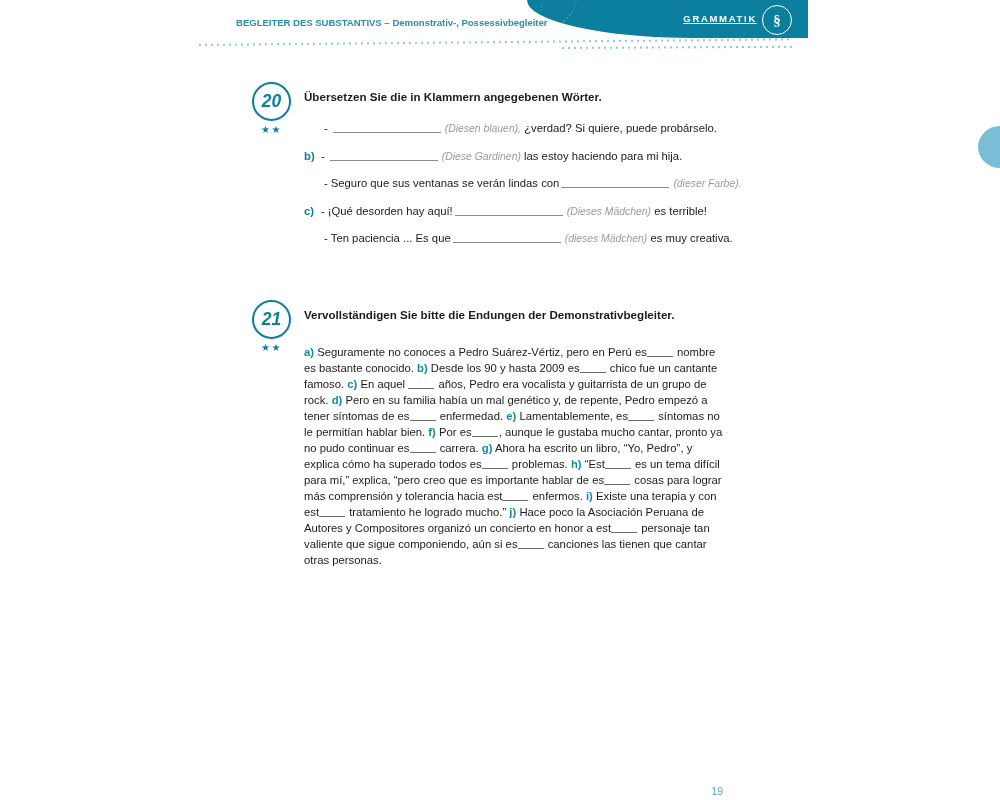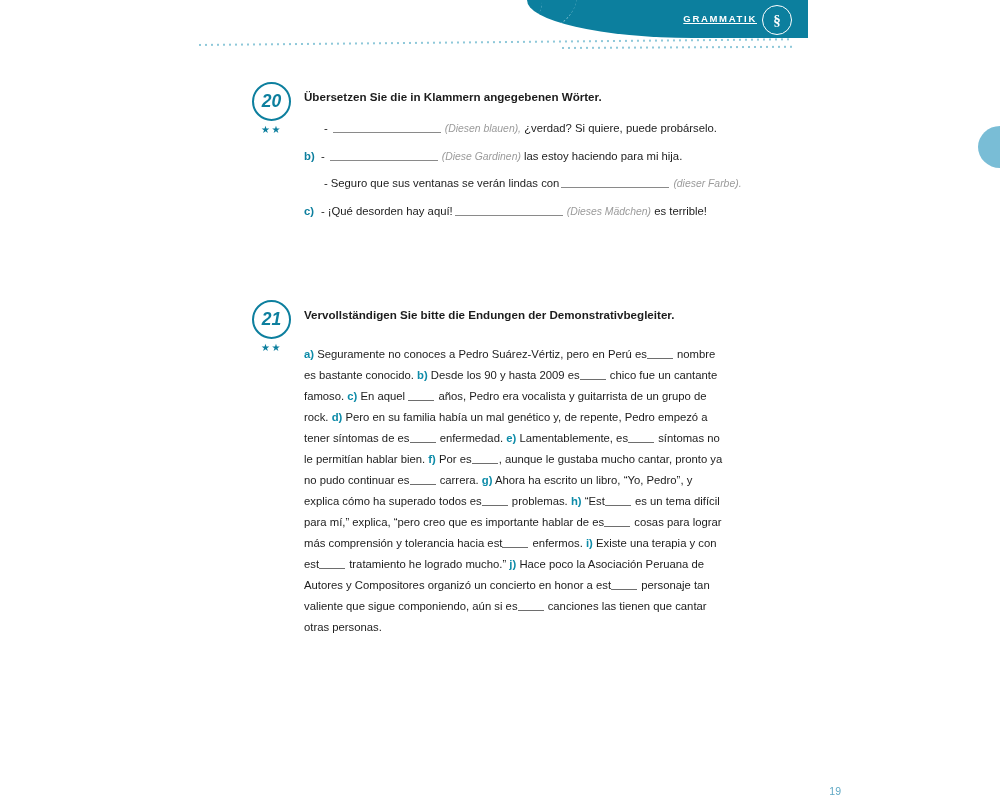--- a/index.html
+++ b/index.html
@@ -108,63 +108,65 @@
   .blank {
     display:inline-block; width:108px;
     border-bottom:1px solid #8a8a8a;
     height:11px; margin:0 4px -1px 2px;
   }
   .hint { color:#9b9b9b; font-style:italic; font-size:10.4px; }
 
   
   .para {
     position:absolute; left:304px; top:44px; width:424px;
-    font-size:11.3px; color:#1c1c1c; line-height:21px;
+    font-size:11.3px; color:#1c1c1c; line-height:16px;
   }
   .para b.lt { color:#0d8ba8; font-weight:bold; }
   .gapline {
     display:inline-block; width:26px; border-bottom:1px solid #6e6e6e;
     height:10px; margin:0 1px -1px 0;
   }
 
   
   .page-number {
-    position:absolute; left:0; top:785px; width:841px;
+    position:absolute; left:0; top:785px; width:723px;
     text-align:right; color:#5fa8c4; font-size:10.5px;
   }
 </style>
 </head>
 <body>
 
 <div id="page-header">
   <div class="header-shape-rect"></div>
   <div class="header-shape">
     <div class="header-arc"></div>
     <div class="header-arc2"></div>
   </div>
 
   <div class="header-label">GRAMMATIK</div>
   <div class="header-sign">§</div>
 
+  <div class="header-title"><span>BEGLEITER DES SUBSTANTIVS</span><span class="sep"> – </span><span class="light">Demonstrativ-, Possessivbegleiter</span></div>
 
   <div class="header-dots"></div>
   <div class="header-dots2"></div>
 </div>
 
 <div class="side-tab"></div>
 
 <div class="exercise" id="exercise-20">
   <div class="ex-badge">20</div>
   <div class="ex-stars">★★</div>
   <div class="ex-instruction">Übersetzen Sie die in Klammern angegebenen Wörter.</div>
   <div class="items" id="ex20-items">
       <div class="item-row sub"><span class="dash">-</span><span class="blank"></span><span class="hint">(Diesen blauen),</span><span> ¿verdad? Si quiere, puede probárselo.</span></div>
       <div class="item-row"><span class="item-letter">b)</span><span class="dash">-</span><span class="blank"></span><span class="hint">(Diese Gardinen)</span><span> las estoy haciendo para mi hija.</span></div>
       <div class="item-row sub"><span class="dash">-</span><span>Seguro que sus ventanas se verán lindas con</span><span class="blank"></span><span class="hint">(dieser Farbe).</span></div>
       <div class="item-row"><span class="item-letter">c)</span><span class="dash">-</span><span>¡Qué desorden hay aquí!</span><span class="blank"></span><span class="hint">(Dieses Mädchen)</span><span> es terrible!</span></div>
+      <div class="item-row sub"><span class="dash">-</span><span>Ten paciencia ... Es que</span><span class="blank"></span><span class="hint">(dieses Mädchen)</span><span> es muy creativa.</span></div>
     </div>
 </div>
 
 <div class="exercise" id="exercise-21">
   <div class="ex-badge">21</div>
   <div class="ex-stars">★★</div>
   <div class="ex-instruction">Vervollständigen Sie bitte die Endungen der Demonstrativbegleiter.</div>
   <div class="para" id="ex21-para"><b class="lt">a)</b><span> Seguramente no conoces a Pedro Suárez-Vértiz, pero en Perú es</span><span class="gapline"></span><span> nombre es bastante conocido. </span><b class="lt">b)</b><span> Desde los 90 y hasta 2009 es</span><span class="gapline"></span><span> chico fue un cantante famoso. </span><b class="lt">c)</b><span> En aquel </span><span class="gapline"></span><span> años, Pedro era vocalista y guitarrista de un grupo de rock. </span><b class="lt">d)</b><span> Pero en su familia había un mal genético y, de repente, Pedro empezó a tener síntomas de es</span><span class="gapline"></span><span> enfermedad. </span><b class="lt">e)</b><span>  Lamentablemente, es</span><span class="gapline"></span><span> síntomas no le permitían hablar bien. </span><b class="lt">f)</b><span> Por es</span><span class="gapline"></span><span>, aunque le gustaba mucho cantar, pronto ya no pudo continuar es</span><span class="gapline"></span><span> carrera. </span><b class="lt">g)</b><span> Ahora ha escrito un libro, “Yo, Pedro”, y explica cómo ha superado todos es</span><span class="gapline"></span><span> problemas. </span><b class="lt">h)</b><span> “Est</span><span class="gapline"></span><span> es un tema difícil para mí,” explica, “pero creo que es importante hablar de es</span><span class="gapline"></span><span> cosas para lograr más comprensión y tolerancia hacia est</span><span class="gapline"></span><span> enfermos. </span><b class="lt">i)</b><span> Existe una terapia y con est</span><span class="gapline"></span><span> tratamiento he logrado mucho.” </span><b class="lt">j)</b><span> Hace poco la Asociación Peruana de Autores y Compositores organizó un concierto en honor a est</span><span class="gapline"></span><span> personaje tan valiente que sigue componiendo, aún si es</span><span class="gapline"></span><span> canciones las tienen que cantar otras personas.</span></div>
 </div>
 

